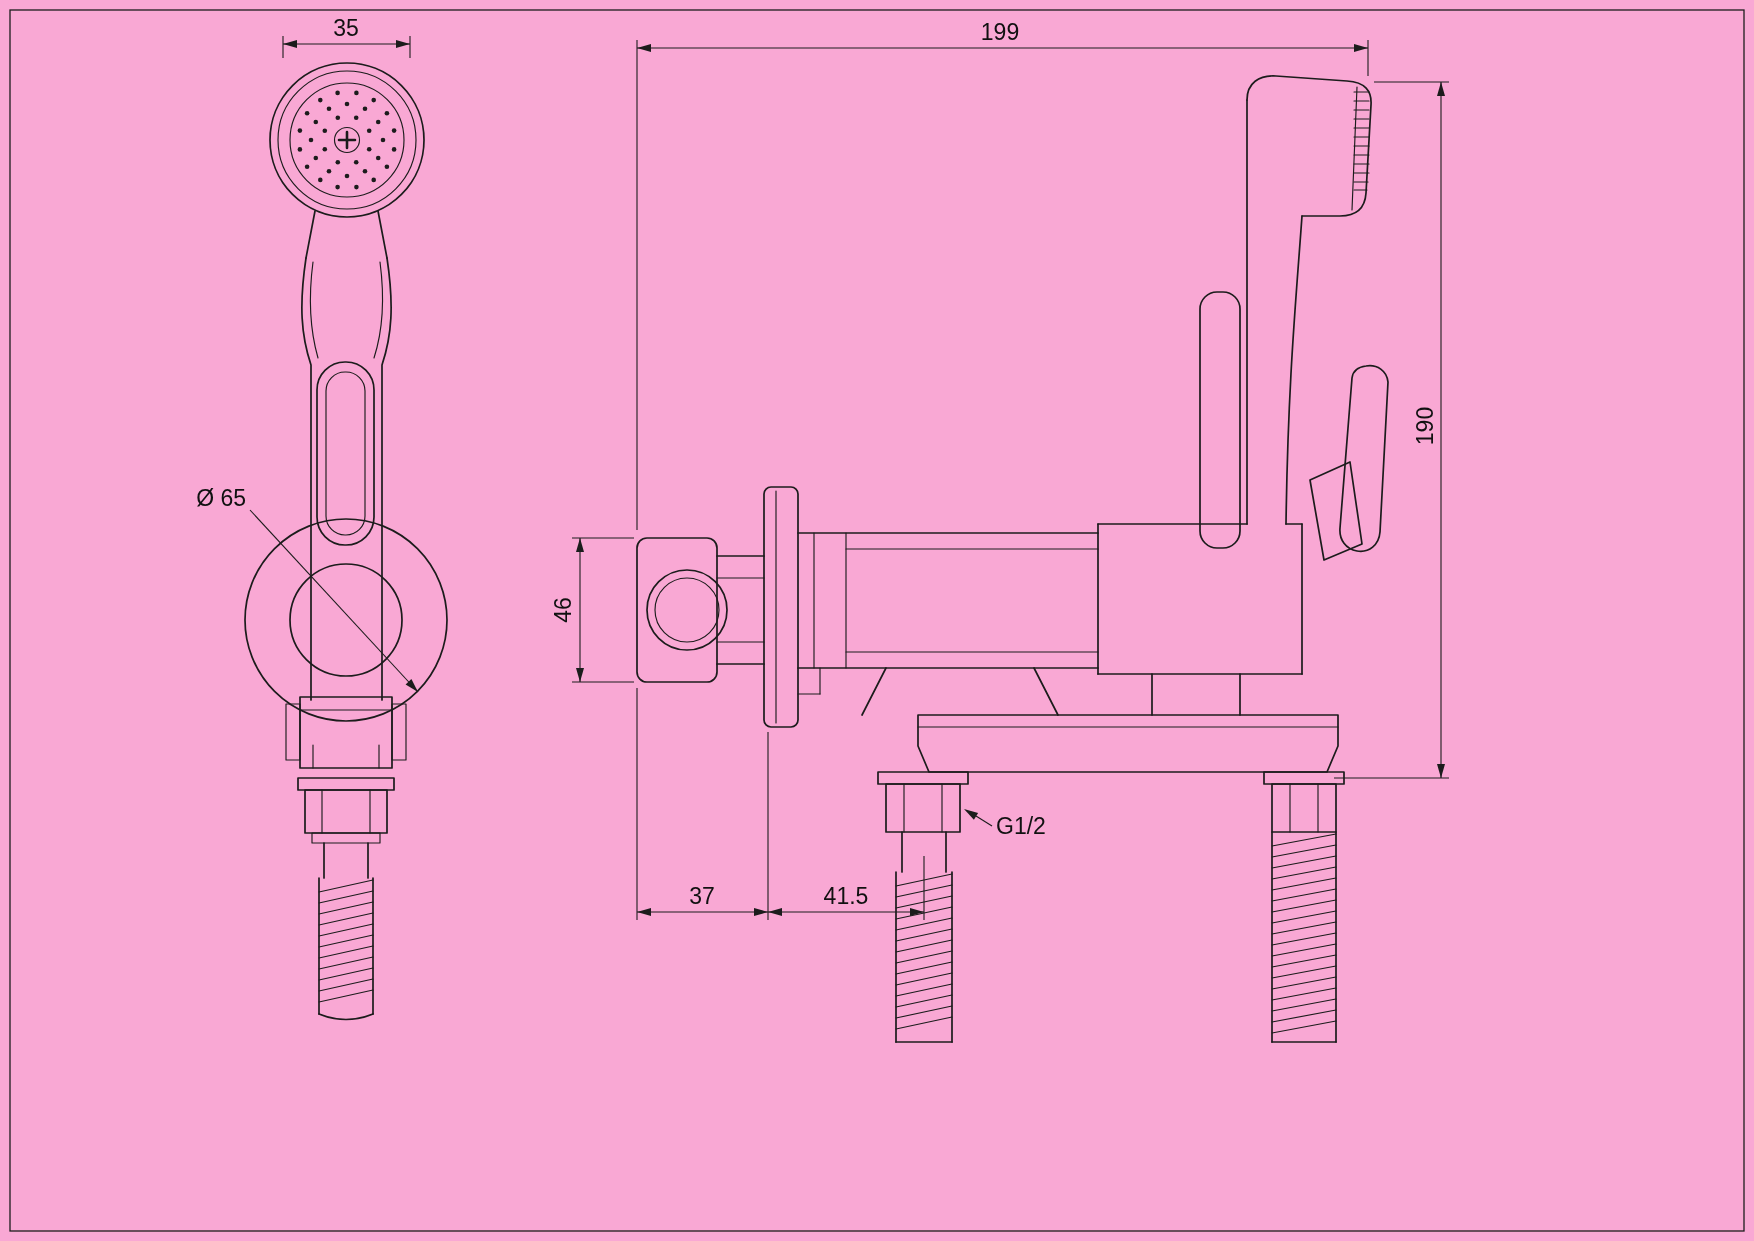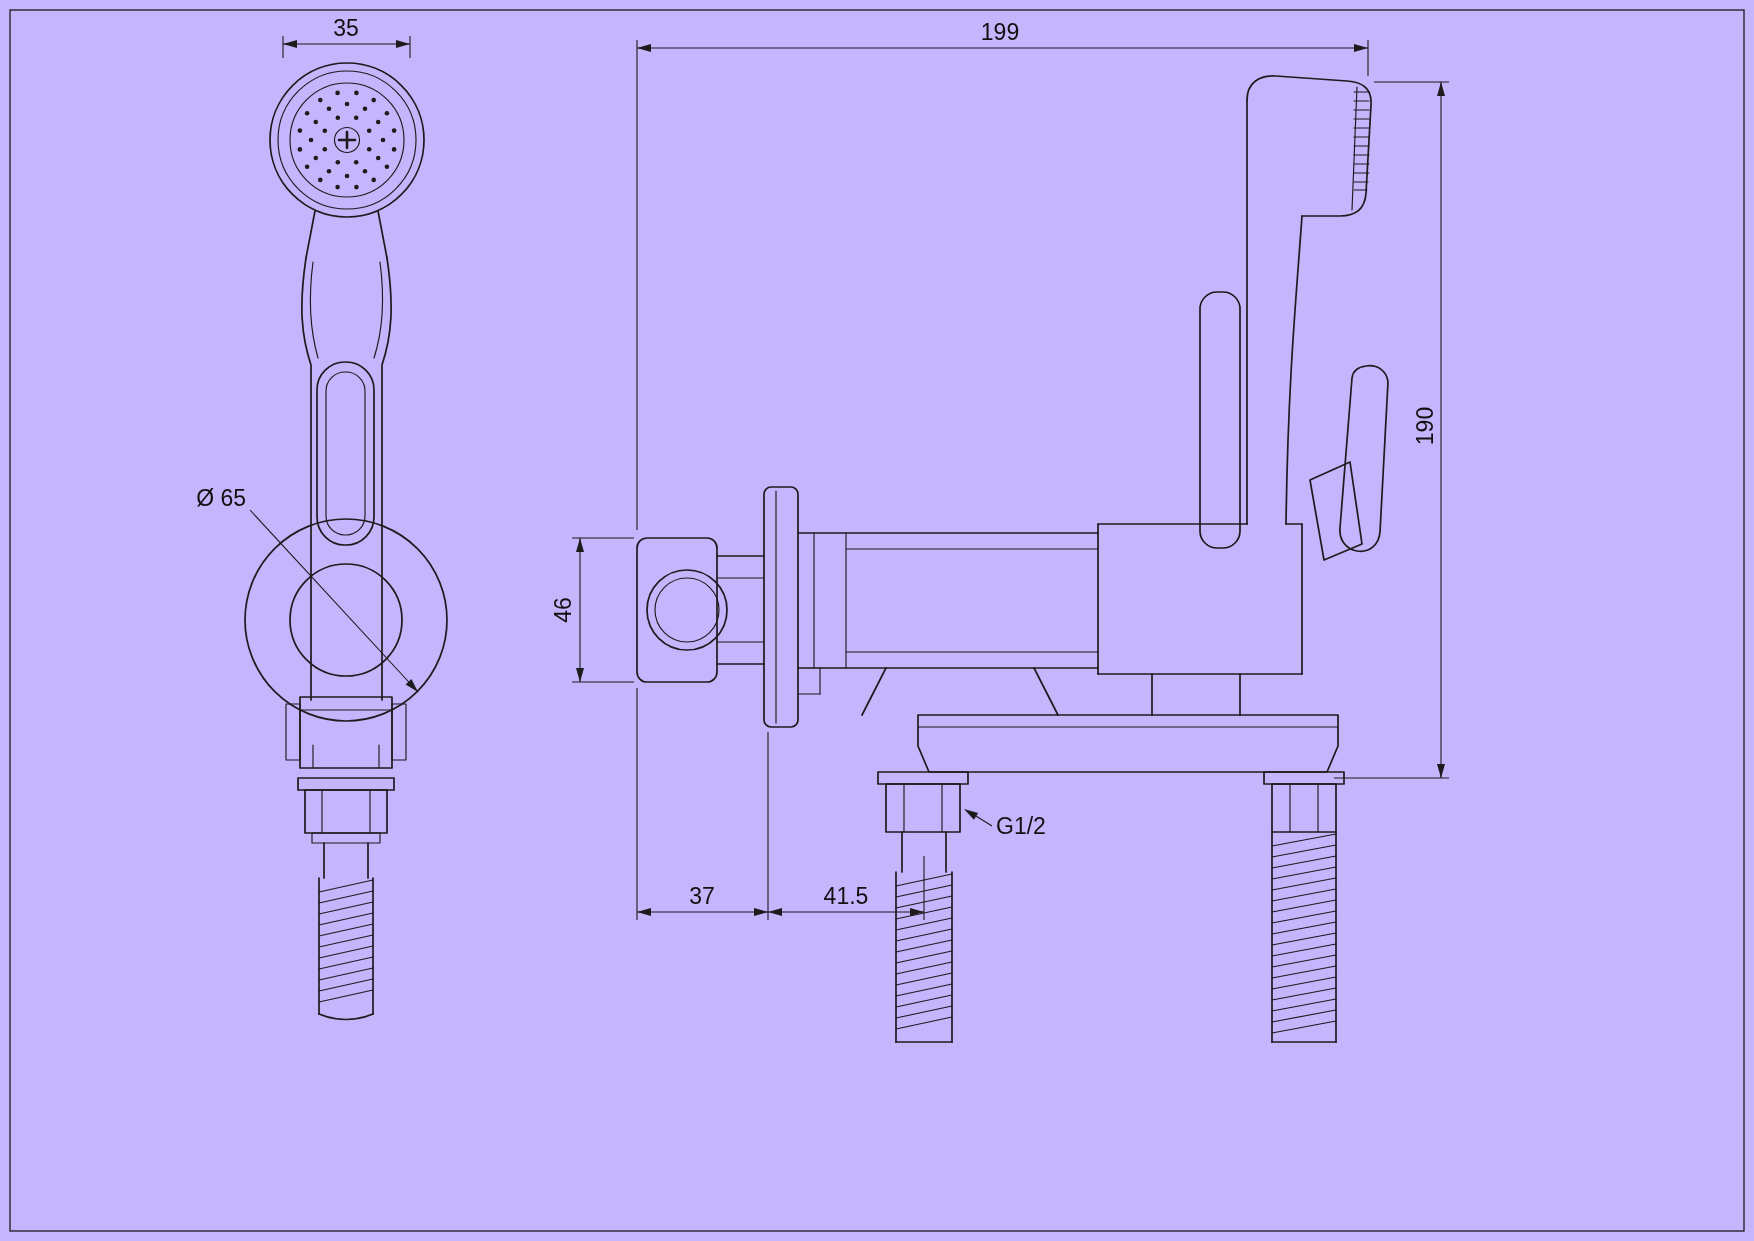--- a/index.html
+++ b/index.html
@@ -1,16 +1,16 @@
 <!DOCTYPE html>
 <html><head>
 <meta charset="utf-8">
 <style>
   html,body{margin:0;padding:0;background:#ffffff;}
-  .page{width:1754px;height:1241px;background:#c4b5fd;position:relative;font-family:"Liberation Sans",sans-serif;}
+  .page{width:1754px;height:1241px;background:#f9a8d4;position:relative;font-family:"Liberation Sans",sans-serif;}
   svg{display:block;}
   .ol{fill:none;stroke:#1c1c1c;stroke-width:1.7;stroke-linecap:round;stroke-linejoin:round;}
   .thin{stroke-width:1.15;}
   .dl{fill:none;stroke:#1c1c1c;stroke-width:1.1;}
   .ar{fill:#1c1c1c;stroke:none;}
   .dt{font-family:"Liberation Sans",sans-serif;font-size:23px;fill:#111;}
   .dot{fill:#1c1c1c;stroke:none;}
   .cross{fill:none;stroke:#1c1c1c;stroke-width:2.6;stroke-linecap:round;}
 </style>
 </head>

